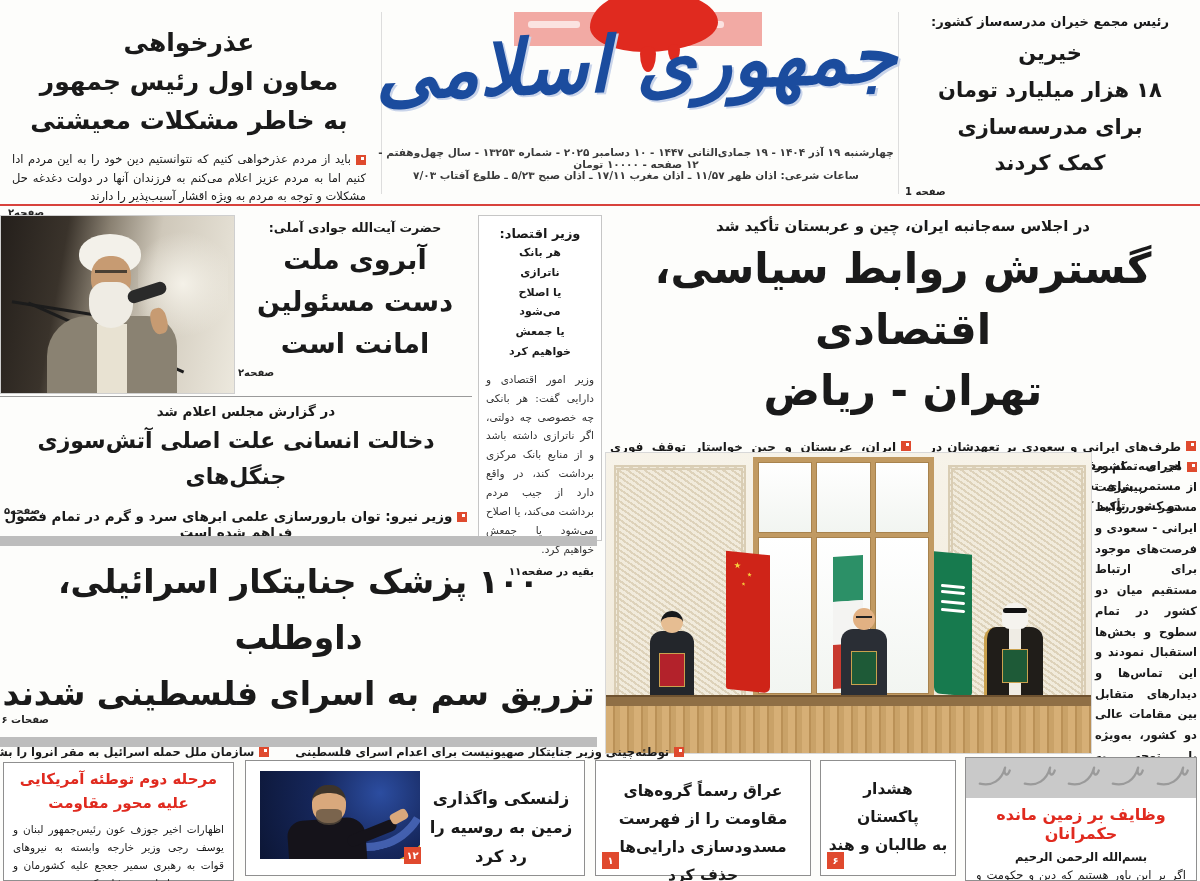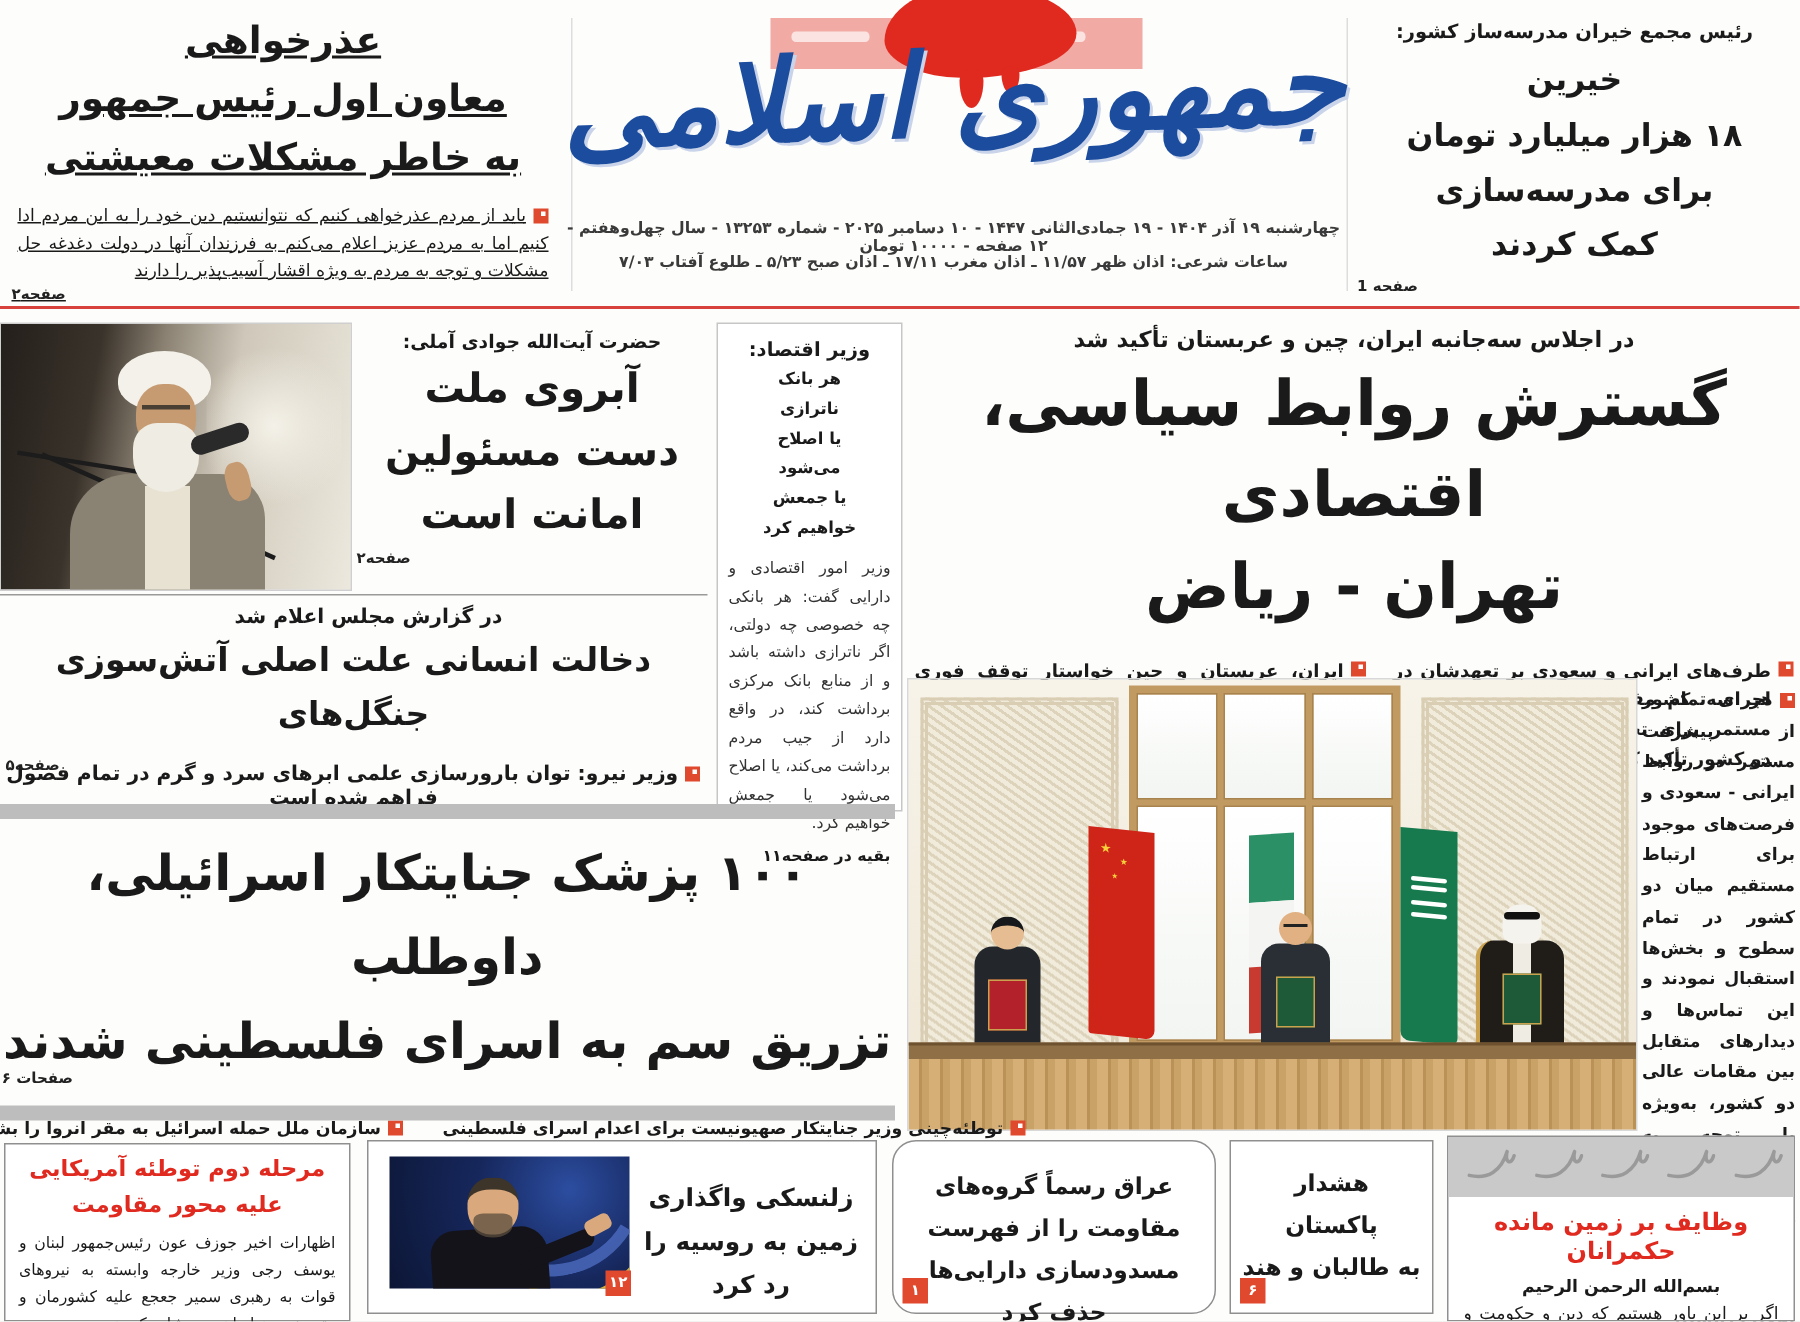--- a/index.html
+++ b/index.html
@@ -7,21 +7,21 @@
         font-family:"DejaVu Sans",sans-serif;direction:rtl;overflow:hidden;color:#1a1a1a;}
   .abs{position:absolute;}
   
   .bull{display:inline-block;width:10px;height:10px;background:#df4a2e;vertical-align:middle;
         margin-left:5px;position:relative;flex:0 0 auto;}
   .bull::after{content:"";position:absolute;right:2px;top:2px;width:3px;height:3px;background:#fff;}
   .badge{position:absolute;width:17px;height:17px;background:#e0492e;color:#fff;font-size:10px;
          font-weight:bold;display:flex;align-items:center;justify-content:center;}
   .pageref{font-size:10px;font-weight:bold;color:#222;}
   
-  .s-topleft{left:8px;top:8px;width:362px;text-decoration:underline;}
+  .s-topleft{left:8px;top:24px;width:362px;}
   .s-topleft .hl{font-size:25px;font-weight:bold;line-height:1.55;text-align:center;}
   .s-topleft .body{margin-top:10px;font-size:11.5px;line-height:1.6;text-align:justify;padding:0 4px;}
   .s-topleft .pr{text-align:left;margin-top:2px;}
   .rule-vt{width:1px;background:#ddd;top:12px;height:182px;}
   .s-masthead{left:372px;top:0;width:528px;height:200px;}
   .m-band{position:absolute;left:142px;top:12px;width:248px;height:34px;background:#f2aaa4;
           overflow:hidden;}
   .m-band i{position:absolute;top:9px;height:7px;background:#fbe3e1;border-radius:3px;}
   .m-blob{position:absolute;left:218px;top:-10px;width:128px;height:62px;background:#e02a1f;
           border-radius:46% 54% 58% 42%/60% 52% 48% 40%;}
@@ -169,21 +169,21 @@
   .z-beard{position:absolute;left:56px;top:38px;width:26px;height:16px;background:#5a4d3e;
       border-radius:30% 30% 60% 60%;opacity:.75;}
   .z-body{position:absolute;left:28px;top:48px;width:78px;height:46px;background:#15131a;
       border-radius:16px 18px 0 0;transform:rotate(-4deg);}
   .z-arm{position:absolute;left:86px;top:56px;width:52px;height:12px;background:#15131a;
       transform:rotate(-22deg);border-radius:6px;}
   .z-hand{position:absolute;left:130px;top:40px;width:18px;height:11px;background:#d9a87c;
       transform:rotate(-28deg);border-radius:4px;}
   .box-zelensky .hl{position:absolute;left:182px;top:24px;width:146px;font-size:16.5px;font-weight:bold;
       text-align:center;line-height:1.75;}
-  .box-iraq{left:595px;top:760px;width:216px;height:116px;padding-top:17px;text-align:center;border-radius:16px;}
+  .box-iraq{left:595px;top:760px;width:216px;height:116px;padding-top:17px;text-align:center;}
   .box-iraq .hl{font-size:15.5px;font-weight:bold;line-height:1.8;padding:0 12px;}
   .box-pak{left:820px;top:760px;width:136px;height:116px;padding-top:15px;text-align:center;}
   .box-pak .hl{font-size:15.5px;font-weight:bold;line-height:1.8;}
   .box-gov{left:965px;top:757px;width:232px;height:124px;overflow:hidden;}
   .gov-band{height:40px;background:#c9c9c9;display:flex;align-items:center;
       justify-content:space-around;padding:0 4px;}
   .gov-band svg{display:block;}
   .box-gov .hl{color:#e02a1f;font-size:16px;font-weight:bold;text-align:center;margin-top:7px;}
   .box-gov .bism{font-size:11.5px;font-weight:bold;text-align:center;margin-top:7px;}
   .box-gov .body{font-size:11.5px;line-height:1.7;text-align:justify;padding:2px 10px 0;}

